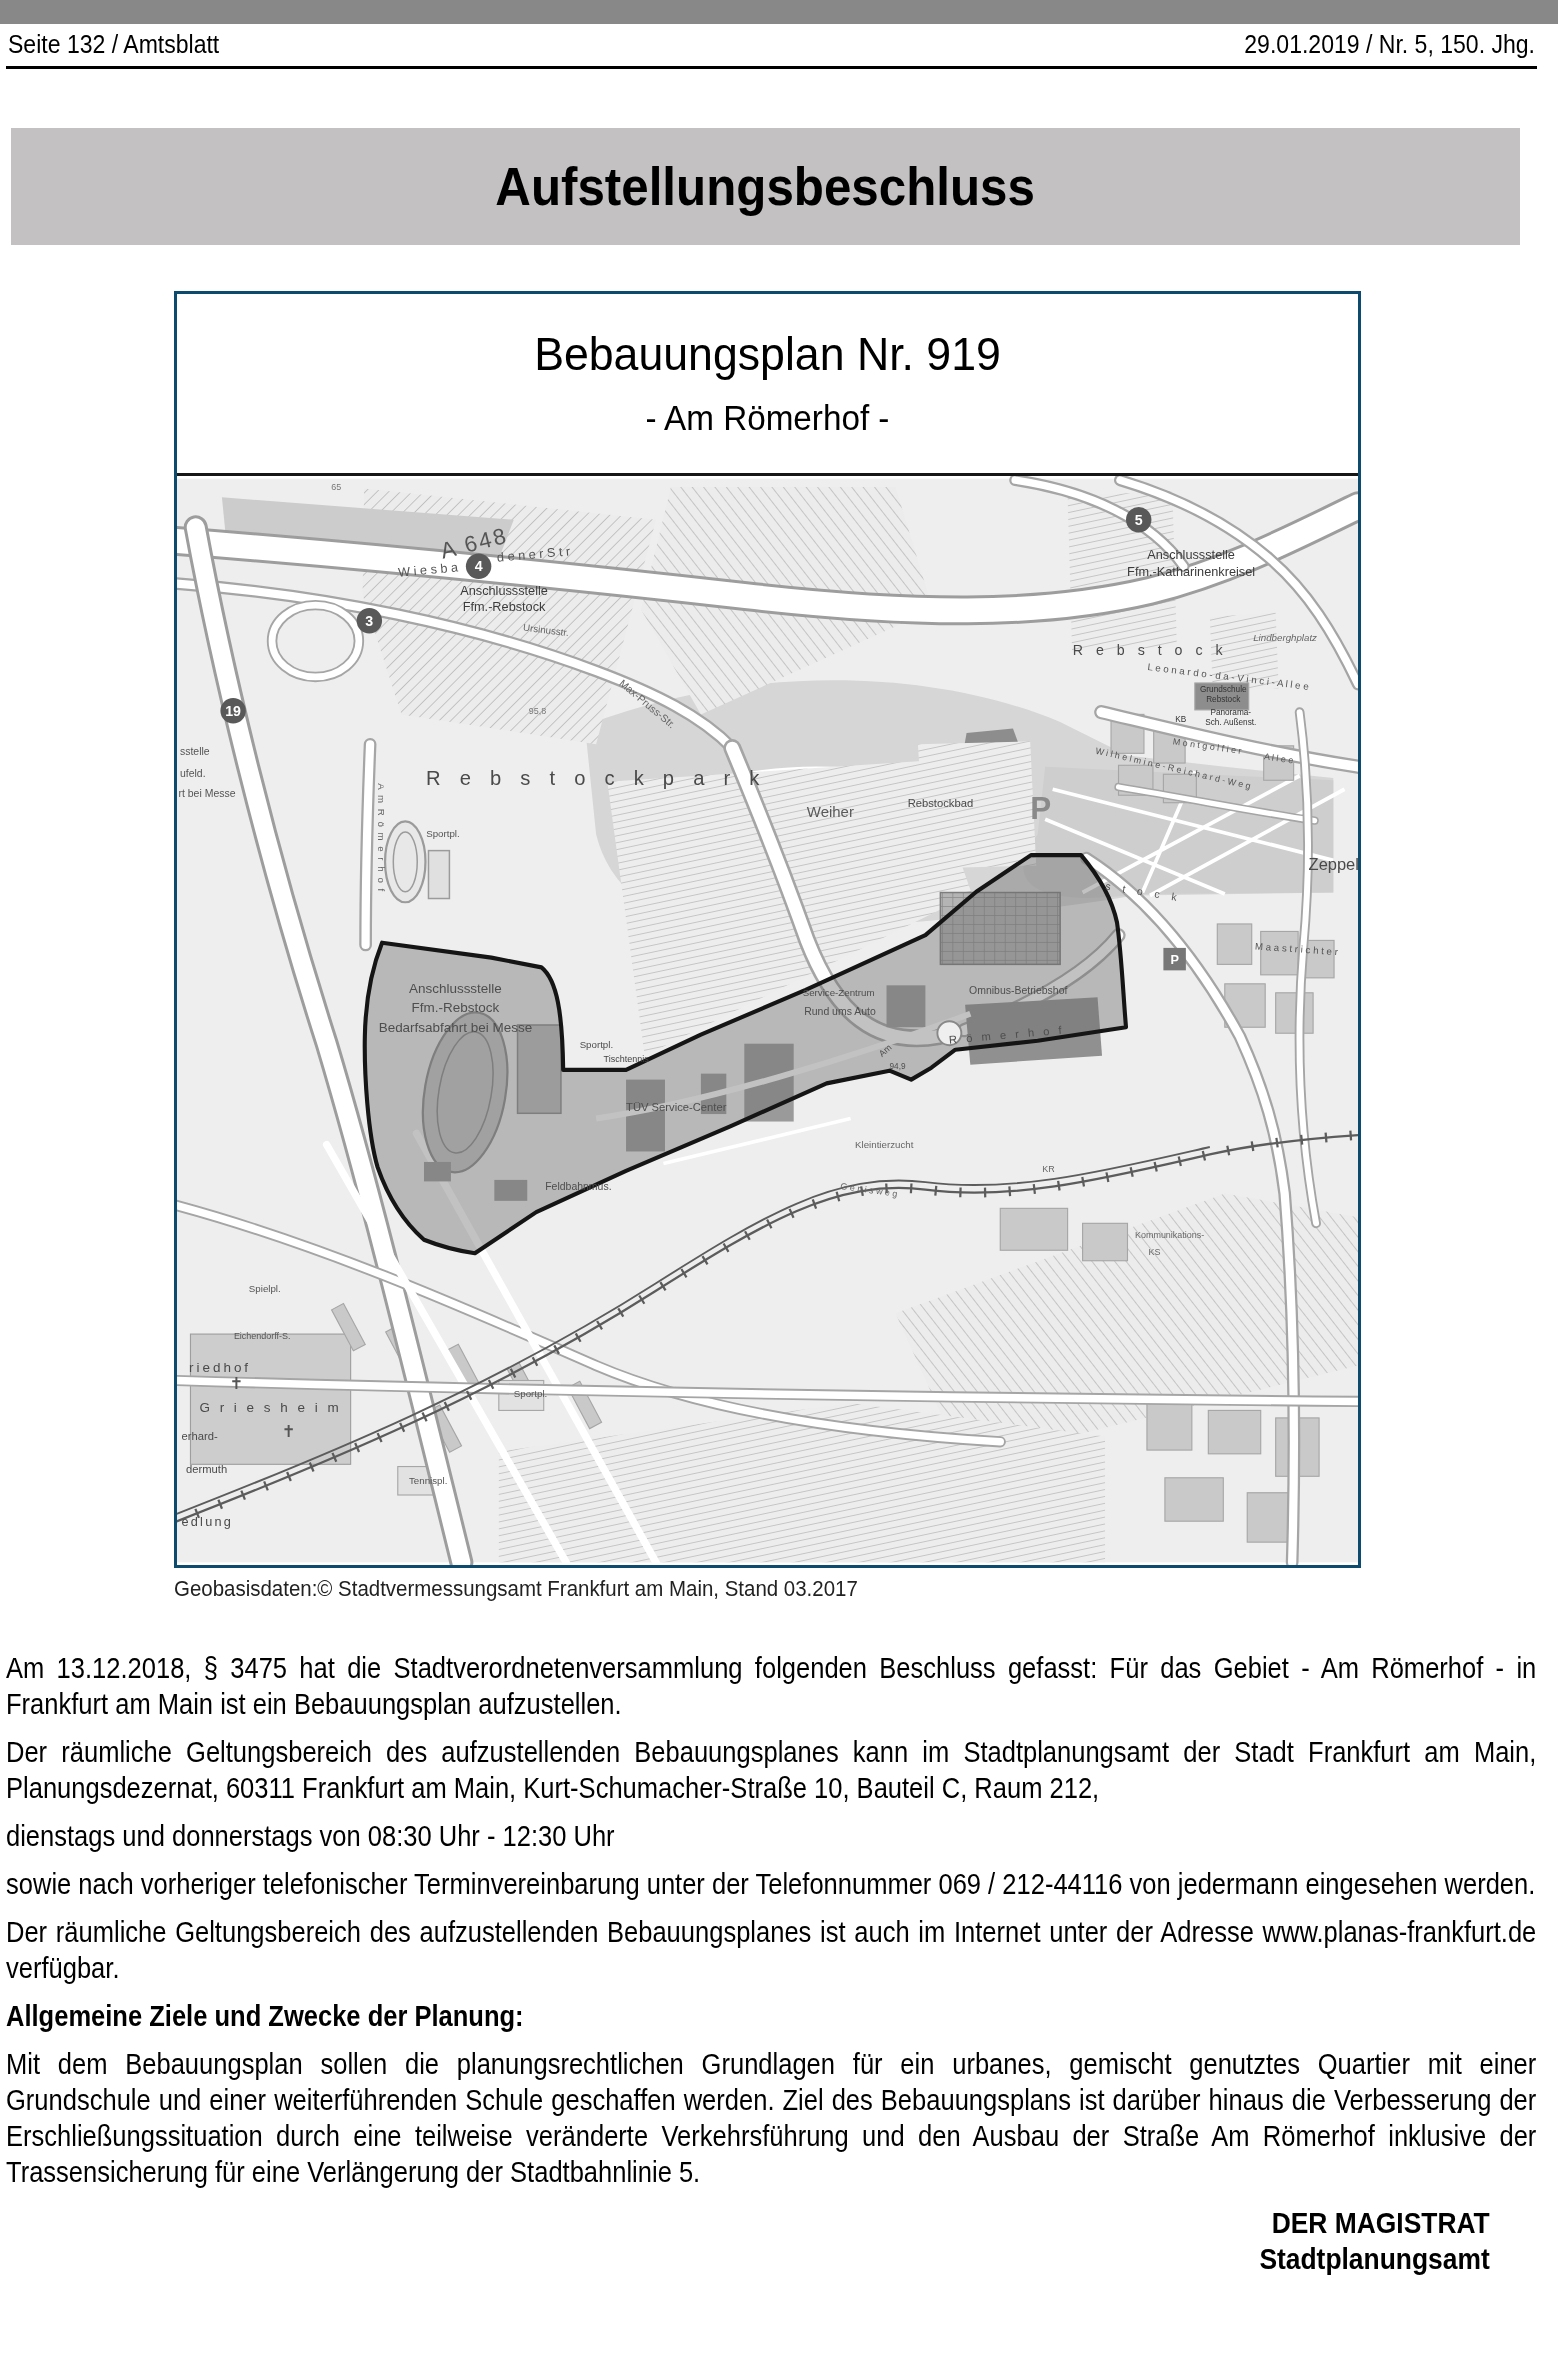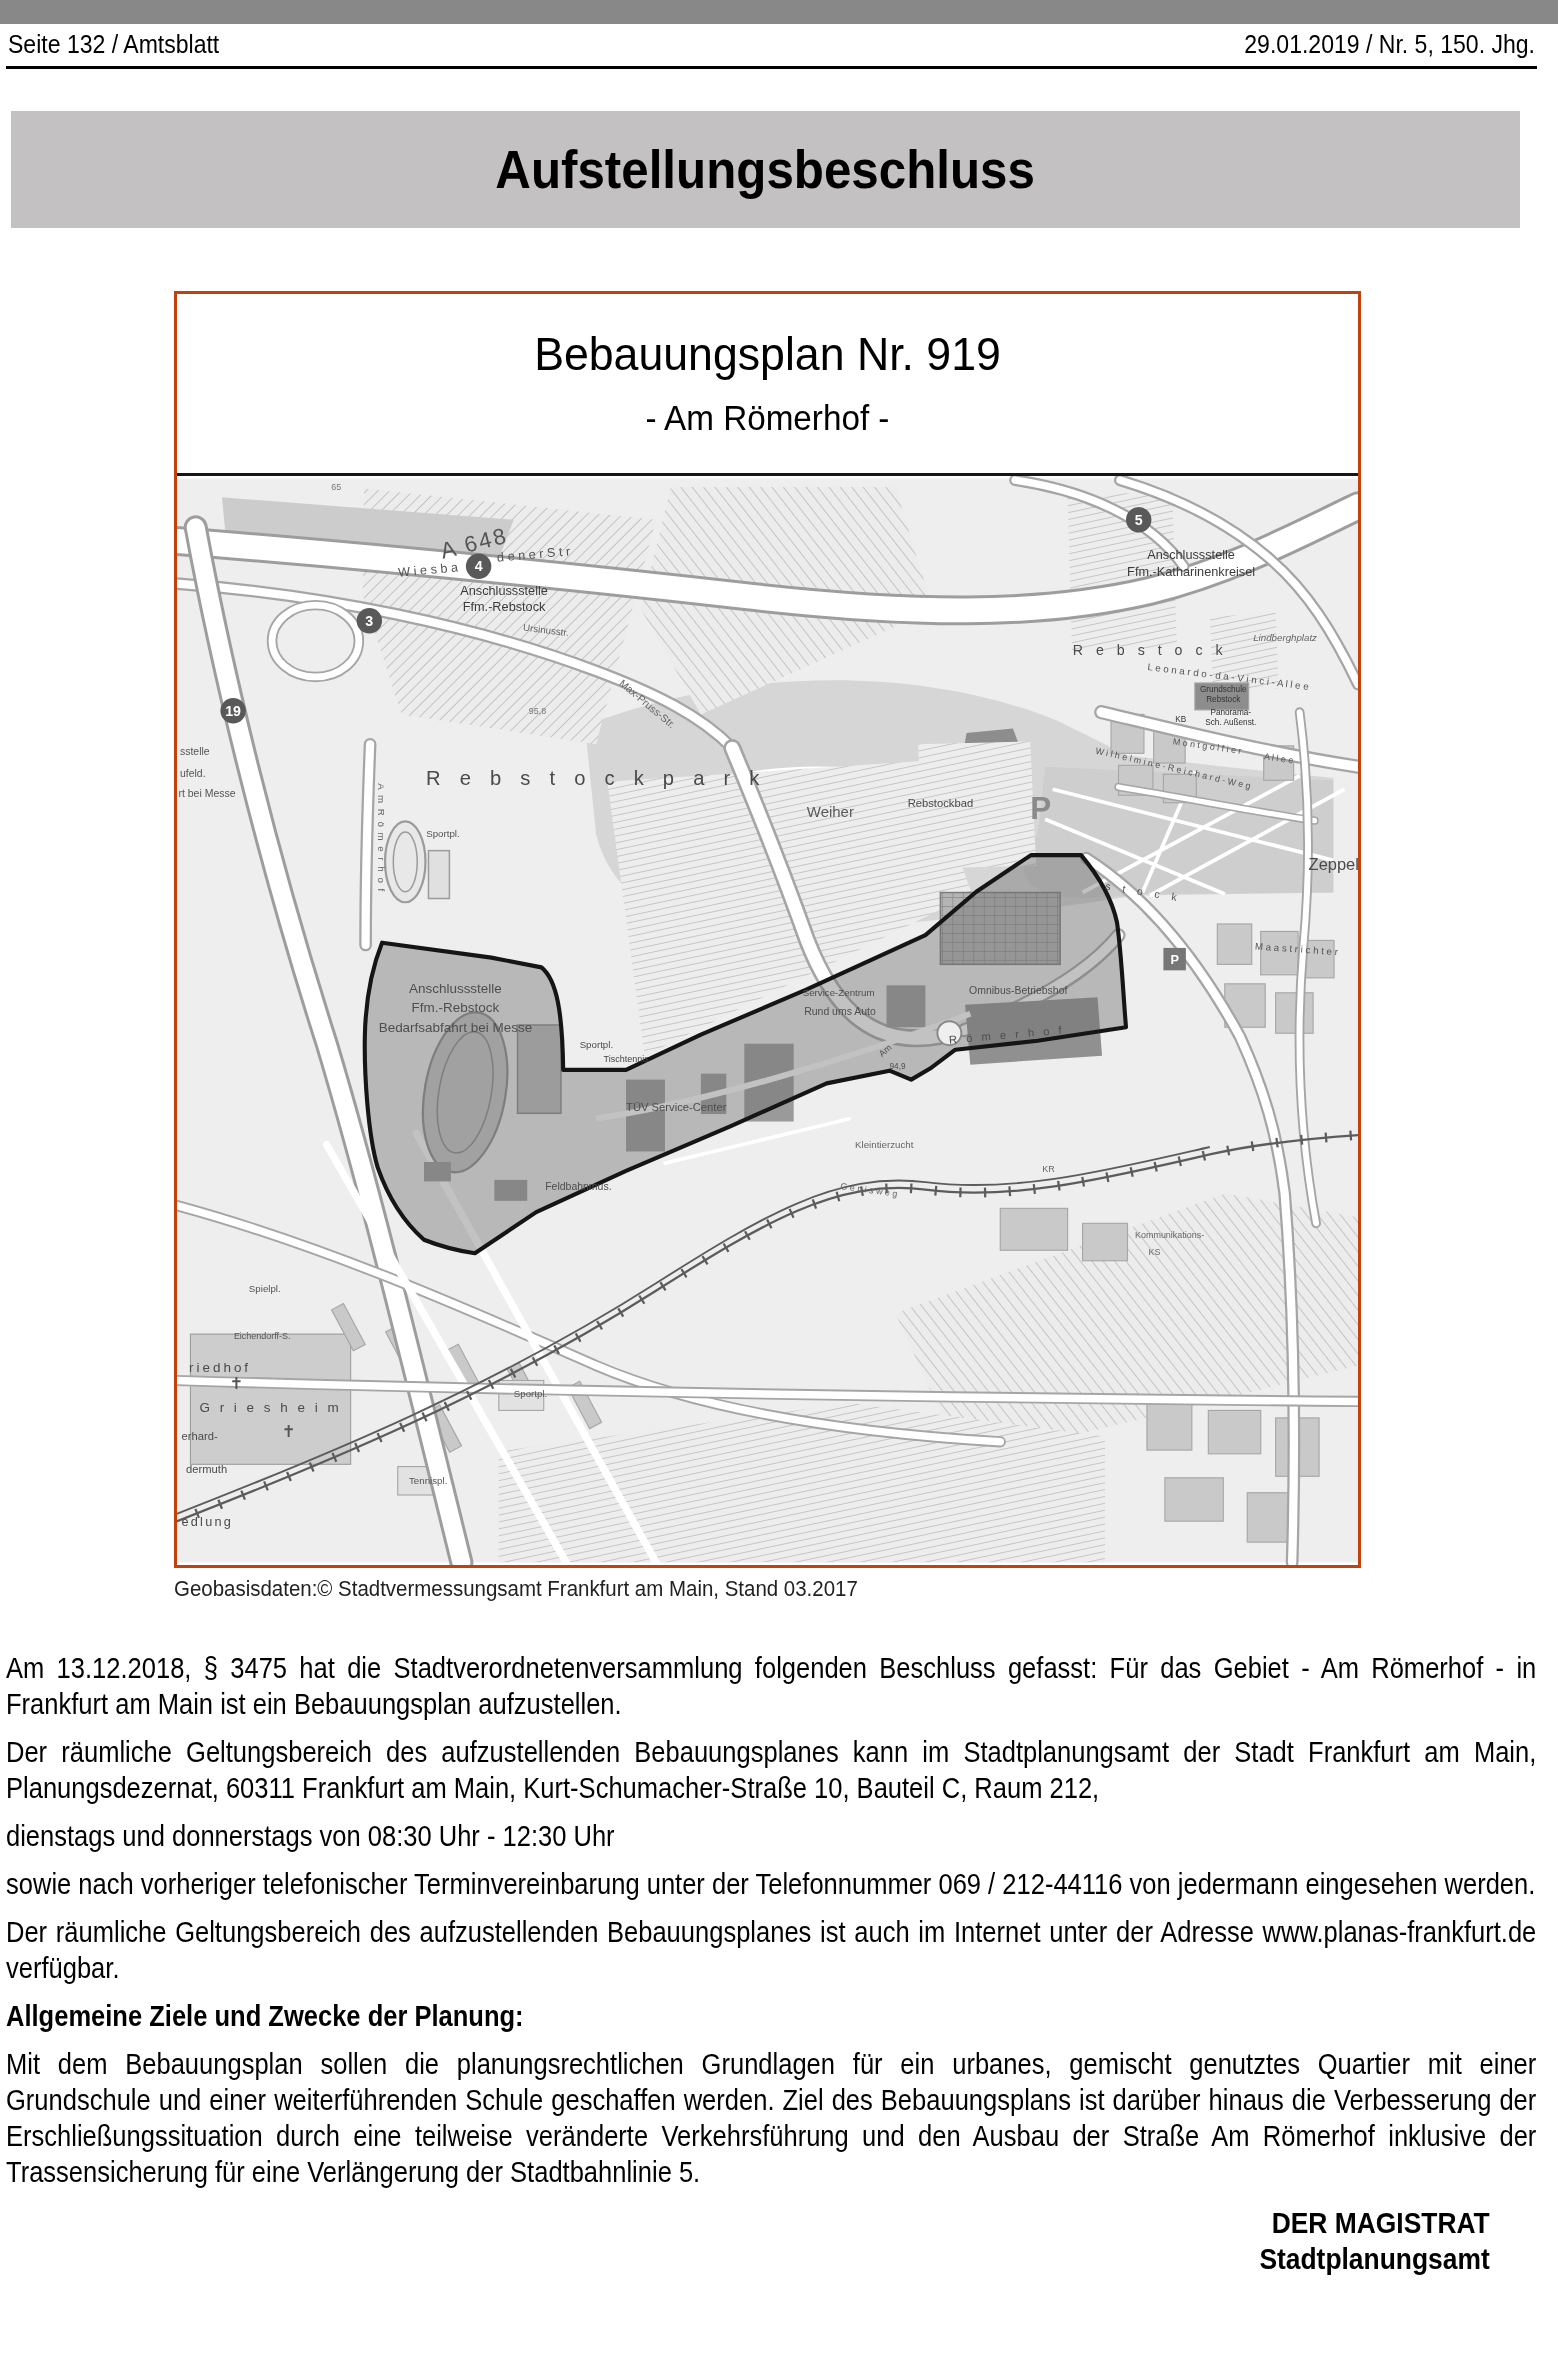--- a/index.html
+++ b/index.html
@@ -5,27 +5,27 @@
   html,body{margin:0;padding:0;background:#888;}
   .page{position:relative;width:1558px;height:2377px;background:#ffffff;
         font-family:"Liberation Sans",sans-serif;color:#000;overflow:hidden;margin-top:24px;}
   
   .hdr-left{position:absolute;top:6px;left:7.5px;font-size:25.6px;white-space:nowrap;
             transform:scaleX(.9);transform-origin:0 0;}
   .hdr-right{position:absolute;top:6px;right:22.6px;font-size:25.6px;white-space:nowrap;
              transform:scaleX(.9);transform-origin:100% 0;}
   .hdr-rule{position:absolute;top:42px;left:6px;right:21px;height:0;border-top:3px solid #000;}
   
-  .banner{position:absolute;left:10.5px;right:38px;top:87px;height:117px;background:#c3c1c1;
+  .banner{position:absolute;left:10.5px;right:38px;top:104px;height:117px;background:#c3c1c1;
           display:flex;align-items:center;justify-content:center;}
   .banner-title{font-size:53px;font-weight:bold;letter-spacing:0;
                 transform:scaleX(.93);transform-origin:50% 50%;white-space:nowrap;}
   
   .figure{position:absolute;left:174px;top:267px;width:1187px;height:1277px;
-          border:3px solid #c2410c;box-sizing:border-box;background:#fff;}
+          border:3px solid #0c4a6e;box-sizing:border-box;background:#fff;}
   .fig-title{height:182px;border-bottom:3px solid #161616;box-sizing:border-box;text-align:center;}
   .fig-title .l1{font-size:47px;padding-top:32px;transform:scaleX(.95);transform-origin:50% 0;}
   .fig-title .l2{font-size:35px;padding-top:16.5px;transform:scaleX(.95);transform-origin:50% 0;}
   .figure svg{display:block;}
   .caption{position:absolute;left:174px;top:1552px;font-size:22px;color:#222;
            transform:scaleX(.93);transform-origin:0 0;white-space:nowrap;}
   
   .bodytext{position:absolute;left:6px;top:1626px;width:1739px;
             transform:scaleX(.88);transform-origin:0 0;
             font-size:29px;line-height:36px;text-align:justify;}

